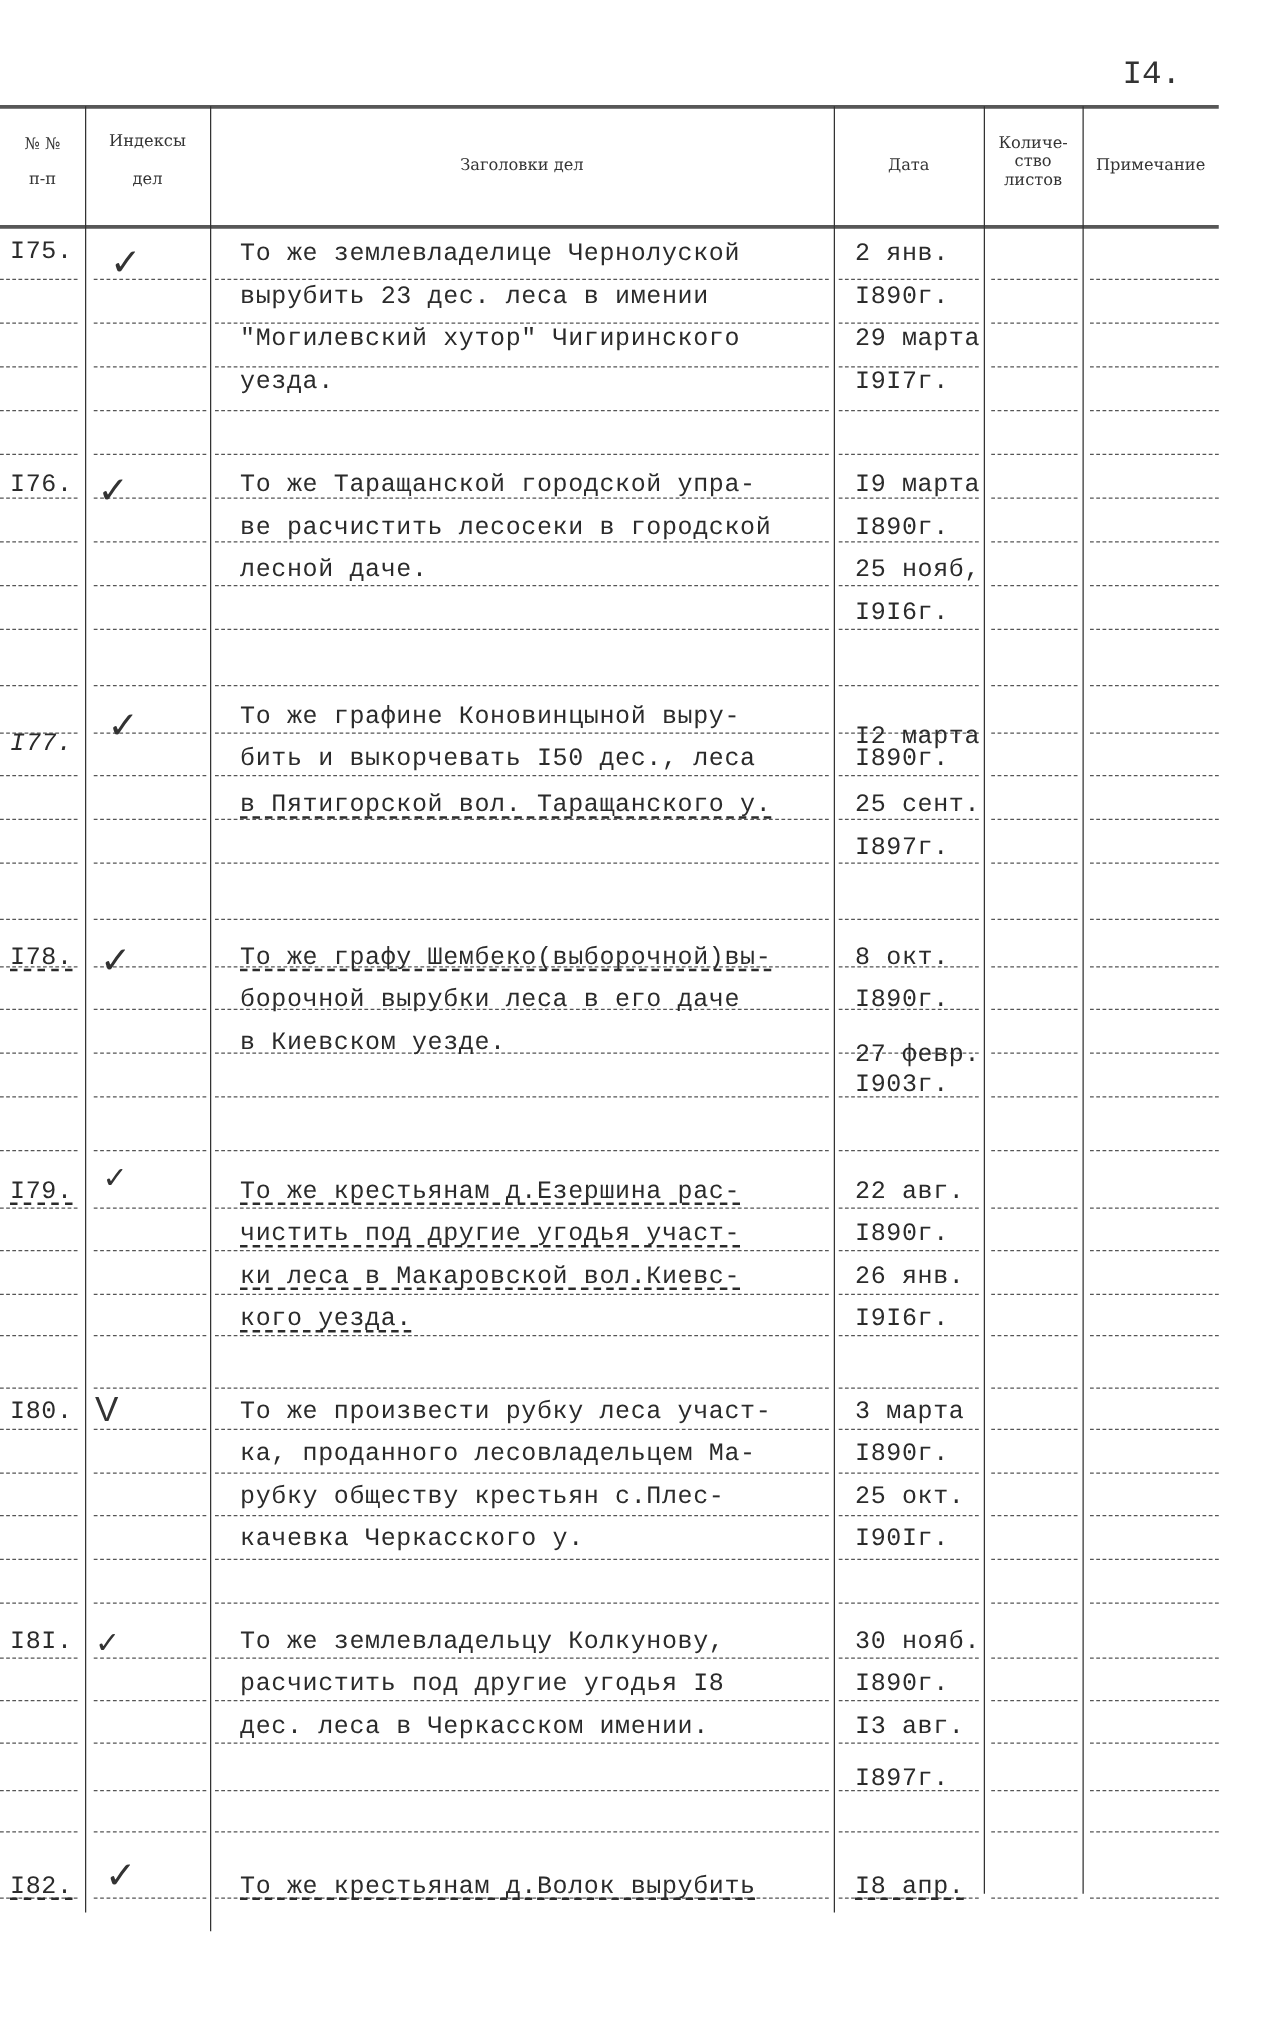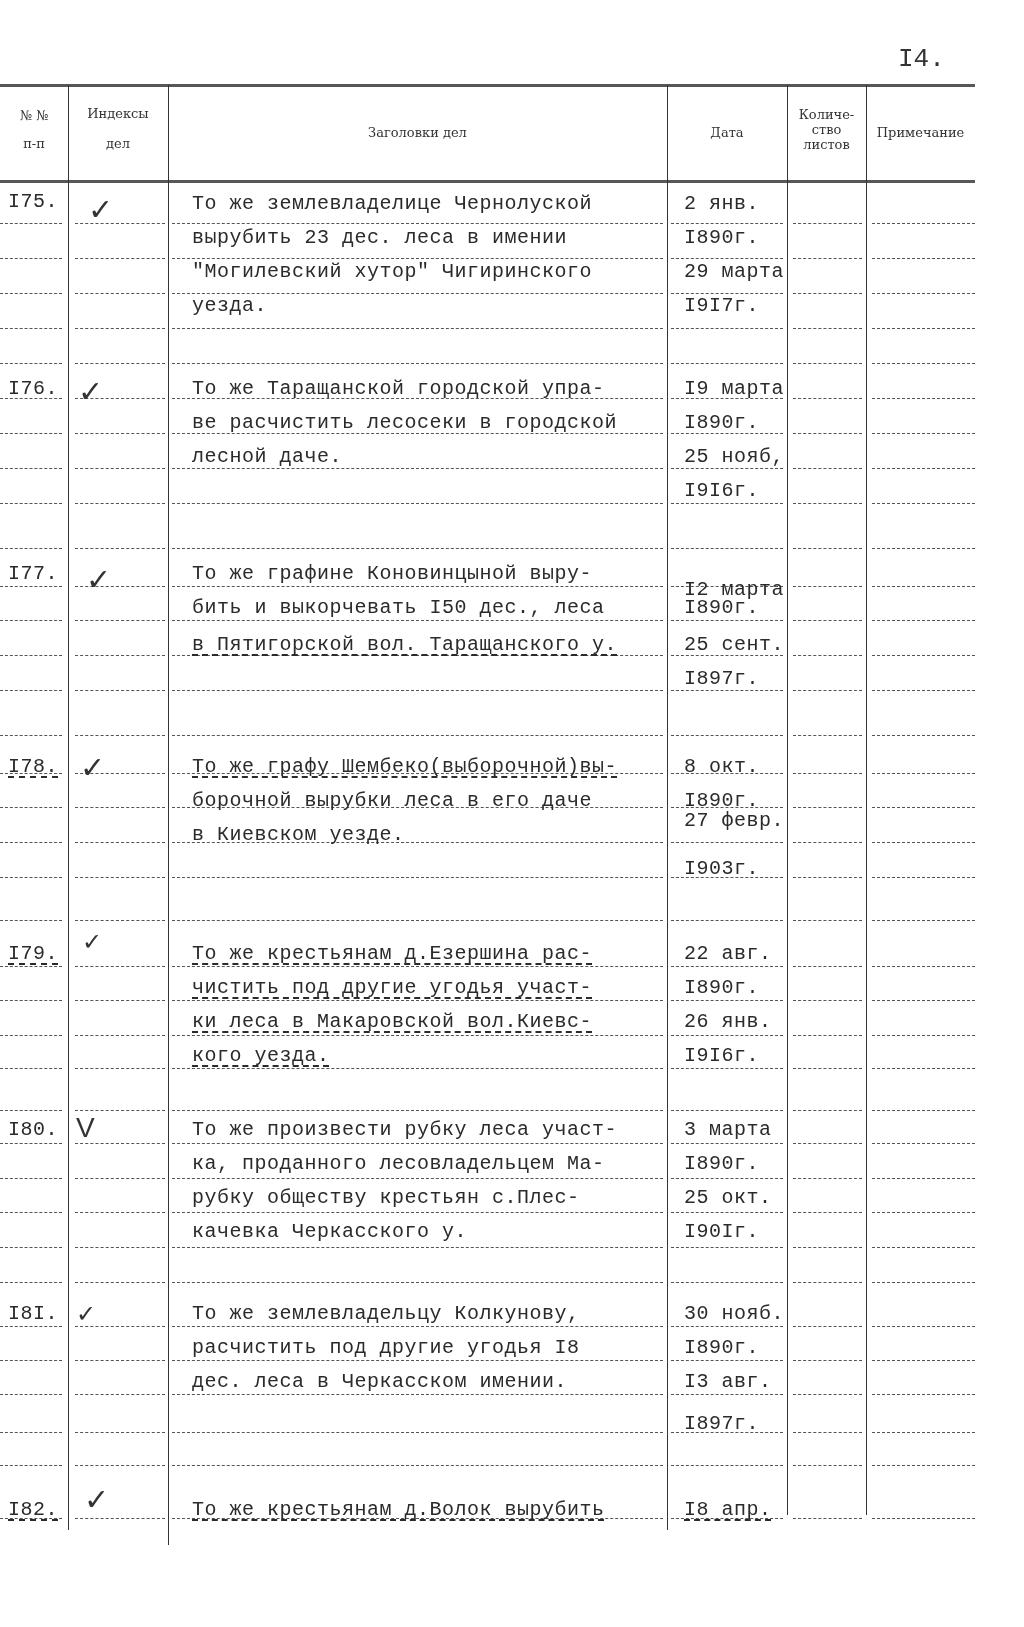--- a/index.html
+++ b/index.html
@@ -286,40 +286,40 @@
     <div class="cell" style="left:192px;top:377px;">То же Таращанской городской упра-</div>
     <div class="cell" style="left:192px;top:411px;">ве расчистить лесосеки в городской</div>
     <div class="cell" style="left:192px;top:445px;">лесной даче.</div>
     <div class="cell" style="left:684px;top:377px;">I9 марта</div>
     <div class="cell" style="left:684px;top:411px;">I890г.</div>
     <div class="cell" style="left:684px;top:445px;">25 нояб,</div>
     <div class="cell" style="left:684px;top:479px;">I9I6г.</div>
   </div>
 
   <div>
-    <div class="cell num" style="top:562px;">I77.</div>
+    <div class="cell num" style="top:584px;font-style:italic;">I77.</div>
     <div class="chk" style="left:86px;top:562px;">✓</div>
     <div class="cell" style="left:192px;top:562px;">То же графине Коновинцыной выру-</div>
     <div class="cell" style="left:192px;top:596px;">бить и выкорчевать I50 дес., леса</div>
     <div class="cell ul" style="left:192px;top:633px;">в Пятигорской вол. Таращанского у.</div>
     <div class="cell" style="left:684px;top:578px;">I2 марта</div>
     <div class="cell" style="left:684px;top:596px;">I890г.</div>
     <div class="cell" style="left:684px;top:633px;">25 сент.</div>
     <div class="cell" style="left:684px;top:667px;">I897г.</div>
   </div>
 
   <div>
     <div class="cell num ul" style="top:755px;">I78.</div>
     <div class="chk" style="left:80px;top:750px;">✓</div>
     <div class="cell ul" style="left:192px;top:755px;">То же графу Шембеко(выборочной)вы-</div>
     <div class="cell" style="left:192px;top:789px;">борочной вырубки леса в его даче</div>
     <div class="cell" style="left:192px;top:823px;">в Киевском уезде.</div>
     <div class="cell" style="left:684px;top:755px;">8 окт.</div>
     <div class="cell" style="left:684px;top:789px;">I890г.</div>
-    <div class="cell" style="left:684px;top:809px;">27 февр.</div>
+    <div class="cell" style="left:684px;top:833px;">27 февр.</div>
     <div class="cell" style="left:684px;top:857px;">I903г.</div>
   </div>
 
   <div>
     <div class="cell num ul" style="top:942px;">I79.</div>
     <div class="chk" style="left:82px;top:928px;font-size:24px;">✓</div>
     <div class="cell ul" style="left:192px;top:942px;">То же крестьянам д.Езершина рас-</div>
     <div class="cell ul" style="left:192px;top:976px;">чистить под другие угодья участ-</div>
     <div class="cell ul" style="left:192px;top:1010px;">ки леса в Макаровской вол.Киевс-</div>
     <div class="cell ul" style="left:192px;top:1044px;">кого уезда.</div>

